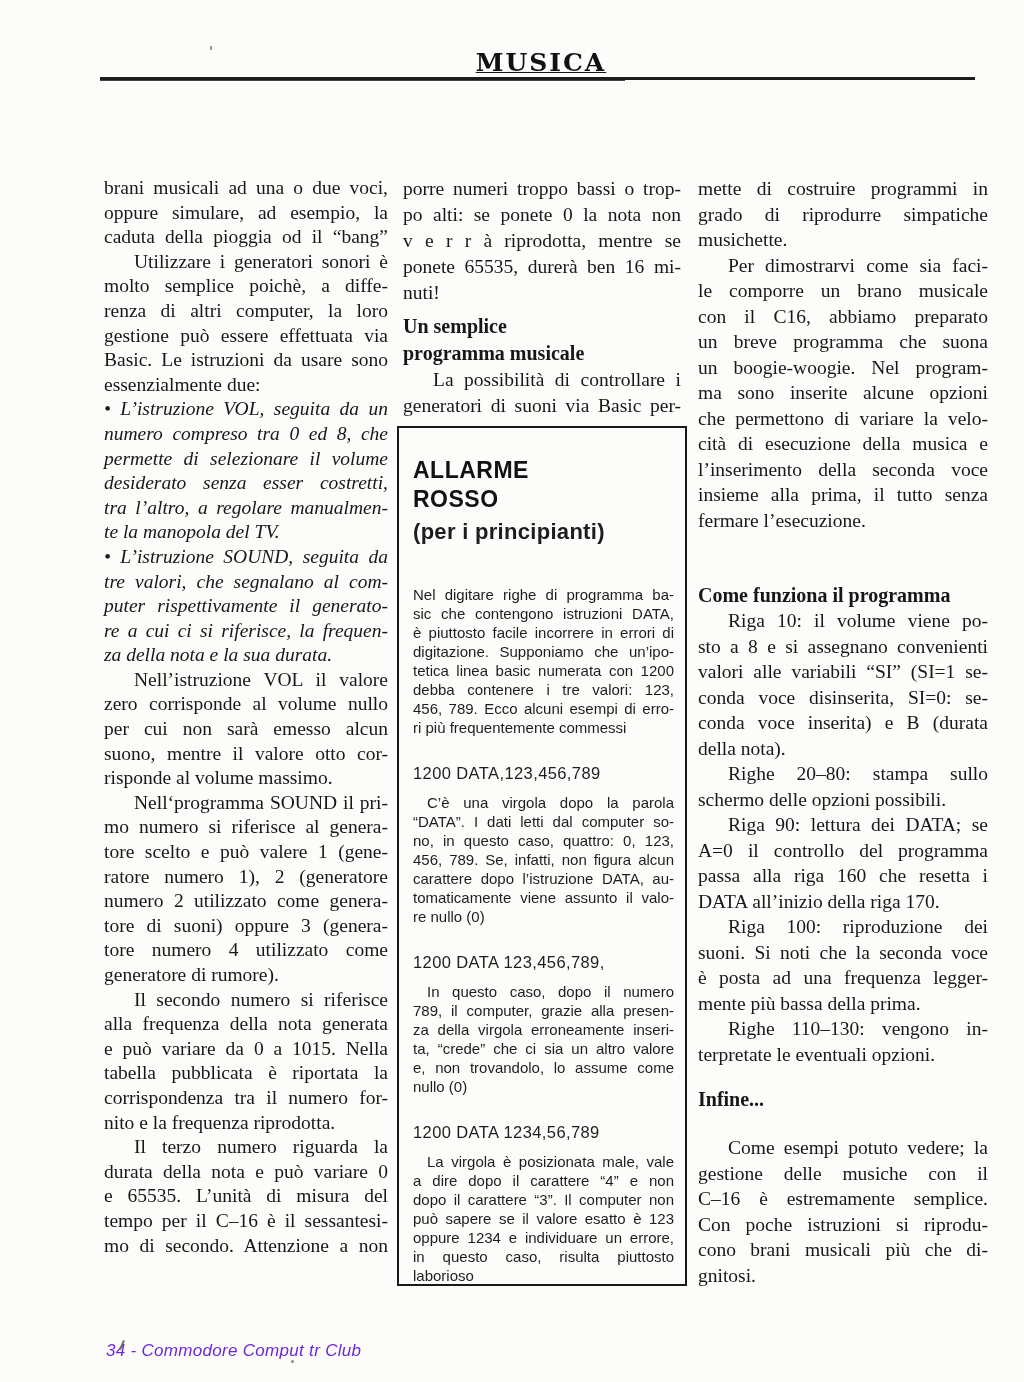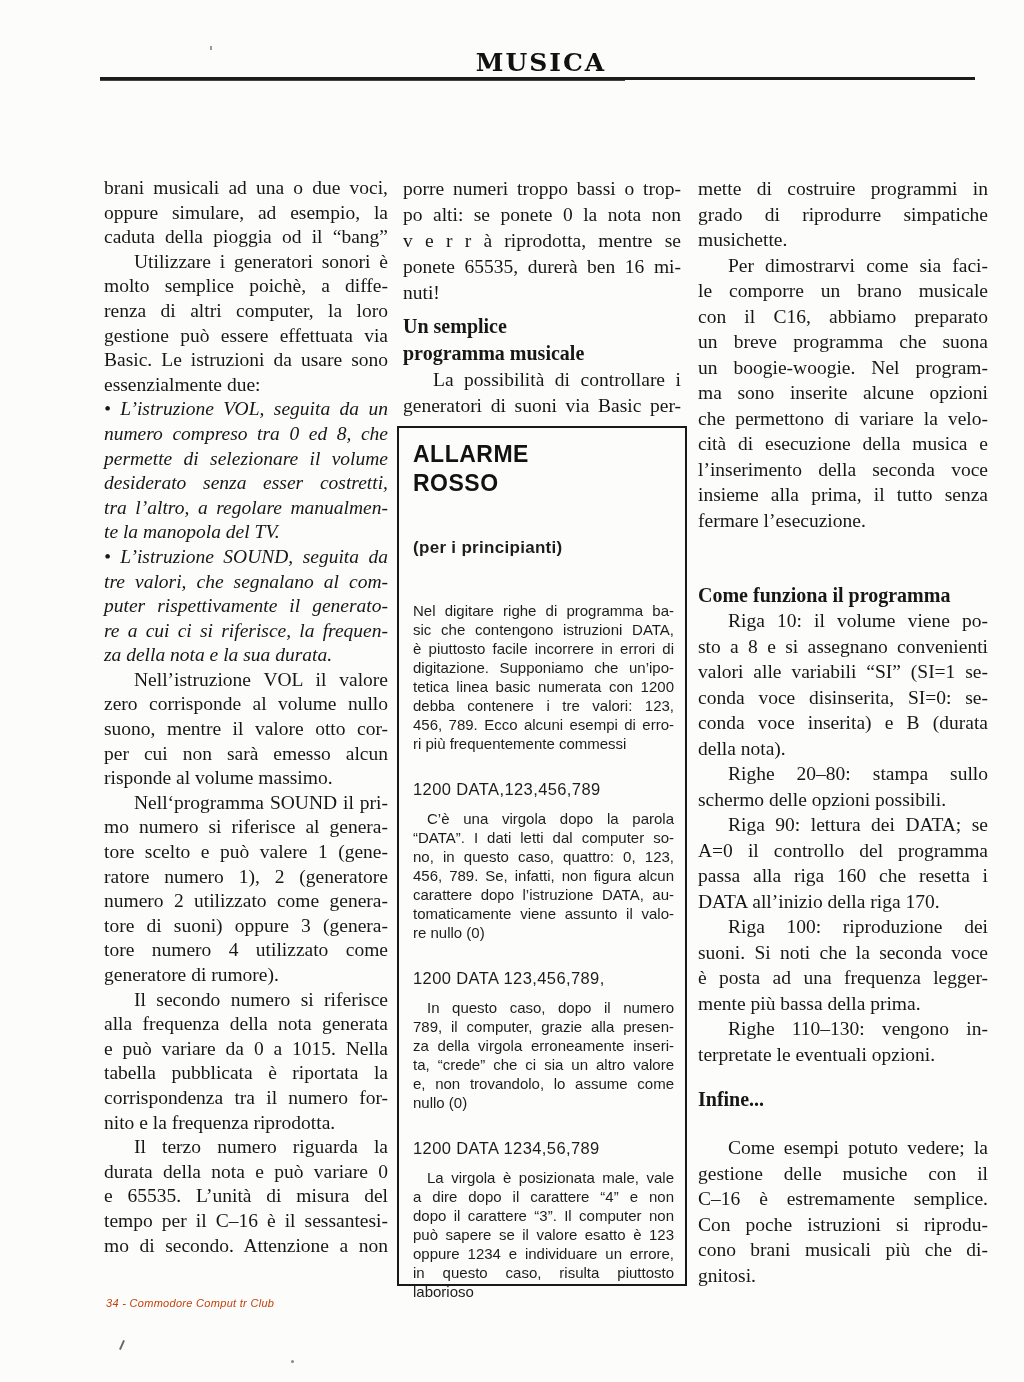--- a/index.html
+++ b/index.html
@@ -2,21 +2,21 @@
 <html><head>
 <meta charset="utf-8">
 <style>
   html,body { margin:0; padding:0; background:#e8e8e6; }
   .page {
     position:relative; width:1024px; height:1382px; margin:0 auto;
     background:#fcfcfa; color:#161616; overflow:hidden;
     font-family:"Liberation Serif", serif;
   }
   
-  .mast { position:absolute; top:48px; left:0; right:0; text-align:center; padding-left:58px; }
+  .mast { position:absolute; top:48px; left:0; right:0; text-align:center; padding-left:58px;text-decoration:underline; }
   .mast .title {
     font-family:"DejaVu Serif", "Liberation Serif", serif;
     font-weight:bold; font-size:25px; letter-spacing:2px; color:#111;
   }
   .rule { position:absolute; left:100px; top:77px; width:875px; height:3px; background:#1c1c1c; }
   .rule:after { content:""; position:absolute; left:0; top:3px; width:60%; height:1px; background:#444; }
   
   .cols { position:absolute; left:104px; top:176px; width:884px; display:flex; }
   .col { font-size:19.5px; color:#171717; }
   .col1 { width:284px; line-height:24.6px; margin-right:15px; }
@@ -29,34 +29,34 @@
   .blk.it { font-style:italic; }
   .blk-h { font-weight:bold; }
   .blk-h .line { text-align:center; text-align-last:left; }
   .col2 .blk-h { margin-top:7px; font-size:20px; line-height:27px; }
   .col3 .blk-h { font-size:20px; line-height:26px; }
   .blk-h.gap-lg { margin-top:49px; }
   .blk-h.gap-md { margin-top:19px; margin-bottom:23px; }
   
   .alert-box {
     box-sizing:border-box; width:290px; height:860px; margin:7px 0 0 -6px;
-    border:2px solid #191919; padding:0 11px 0 14px; background:#fcfcfa;
+    border:2px solid #191919; padding:16px 11px 0 14px; background:#fcfcfa;
     font-family:"Liberation Sans", sans-serif; color:#1d1d1d;
   }
   .box-title { margin-top:12px; font-weight:bold; font-size:23px; line-height:29px; letter-spacing:0.5px; color:#121212; }
-  .box-subtitle { margin-top:37px; font-weight:bold; font-size:17px; letter-spacing:0.3px; }
+  .box-subtitle { margin-top:5px; font-weight:bold; font-size:22px; letter-spacing:0.3px; }
   .box-body { font-size:15px; line-height:19px; }
   .box-body .line.ind { text-indent:14px; }
   .box-body .blk-p:first-child { margin-top:40px; }
   .box-body .blk-code { margin:27px 0 10px; font-size:16.5px; letter-spacing:0.4px; text-align:left; }
   
   .footer {
-    position:absolute; left:106px; top:1297px;
+    position:absolute; left:106px; top:1341px;
     font-family:"Liberation Sans", sans-serif; font-style:italic;
-    font-size:11px; color:#c2410c; letter-spacing:0.3px;
+    font-size:17px; color:#6d28d9; letter-spacing:0.3px;
   }
   
   .art { position:absolute; background:#6a6a6a; }
   .art-slash { left:121px; top:1340px; width:2px; height:10px; transform:rotate(24deg); }
   .art-dot { left:291px; top:1360px; width:3px; height:3px; border-radius:50%; background:#8a8a8a; }
   .art-speck { left:210px; top:46px; width:2px; height:4px; background:#9a9a9a; }
 </style>
 </head>
 <body>
 
@@ -94,22 +94,22 @@
         <div class="blk blk-p it">
           <div class="line">• L’istruzione SOUND, seguita da</div>
           <div class="line">tre valori, che segnalano al com-</div>
           <div class="line">puter rispettivamente il generato-</div>
           <div class="line">re a cui ci si riferisce, la frequen-</div>
           <div class="line end">za della nota e la sua durata.</div>
         </div>
         <div class="blk blk-p">
           <div class="line ind">Nell’istruzione VOL il valore</div>
           <div class="line">zero corrisponde al volume nullo</div>
+          <div class="line">per cui non sarà emesso alcun</div>
           <div class="line">suono, mentre il valore otto cor-</div>
-          <div class="line">per cui non sarà emesso alcun</div>
           <div class="line end">risponde al volume massimo.</div>
         </div>
         <div class="blk blk-p">
           <div class="line ind">Nell‘programma SOUND il pri-</div>
           <div class="line">mo numero si riferisce al genera-</div>
           <div class="line">tore scelto e può valere 1 (gene-</div>
           <div class="line">ratore numero 1), 2 (generatore</div>
           <div class="line">numero 2 utilizzato come genera-</div>
           <div class="line">tore di suoni) oppure 3 (genera-</div>
           <div class="line">tore numero 4 utilizzato come</div>

